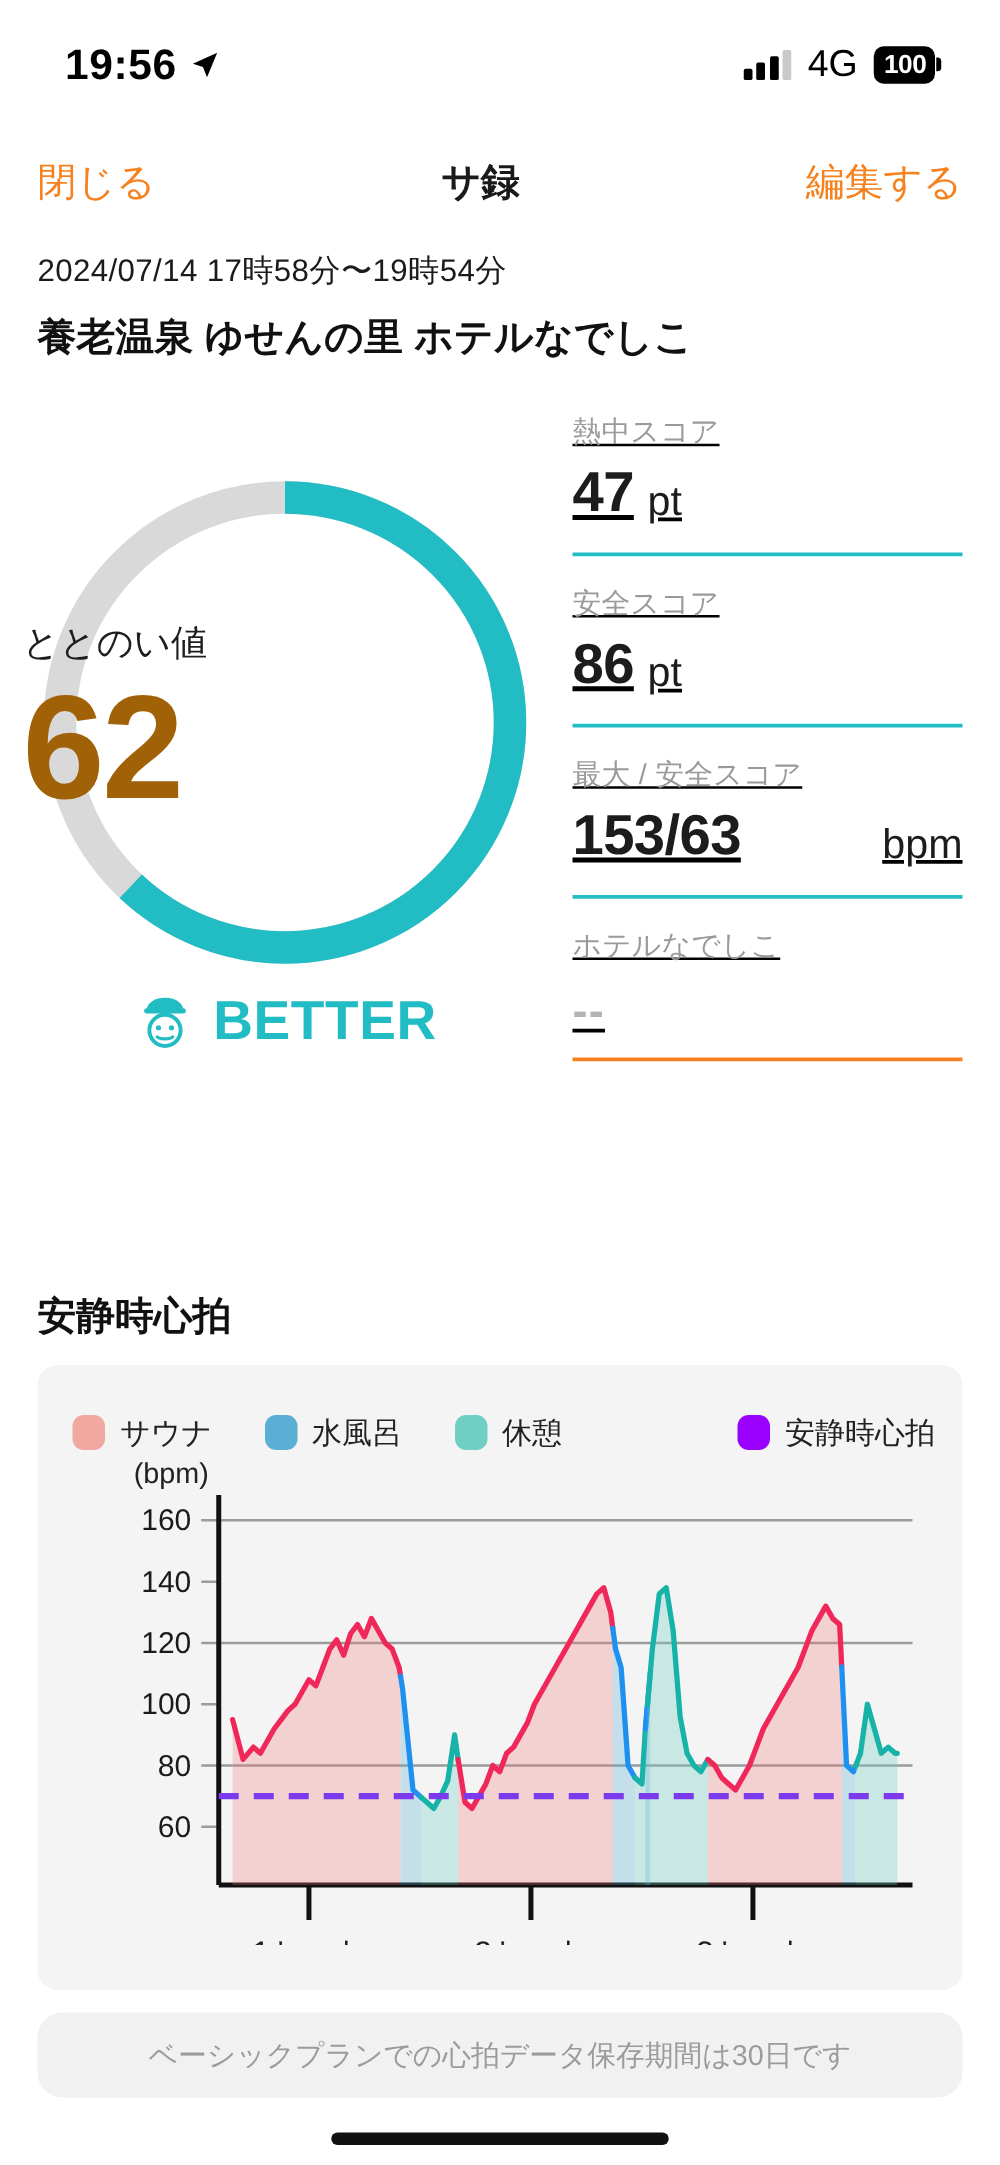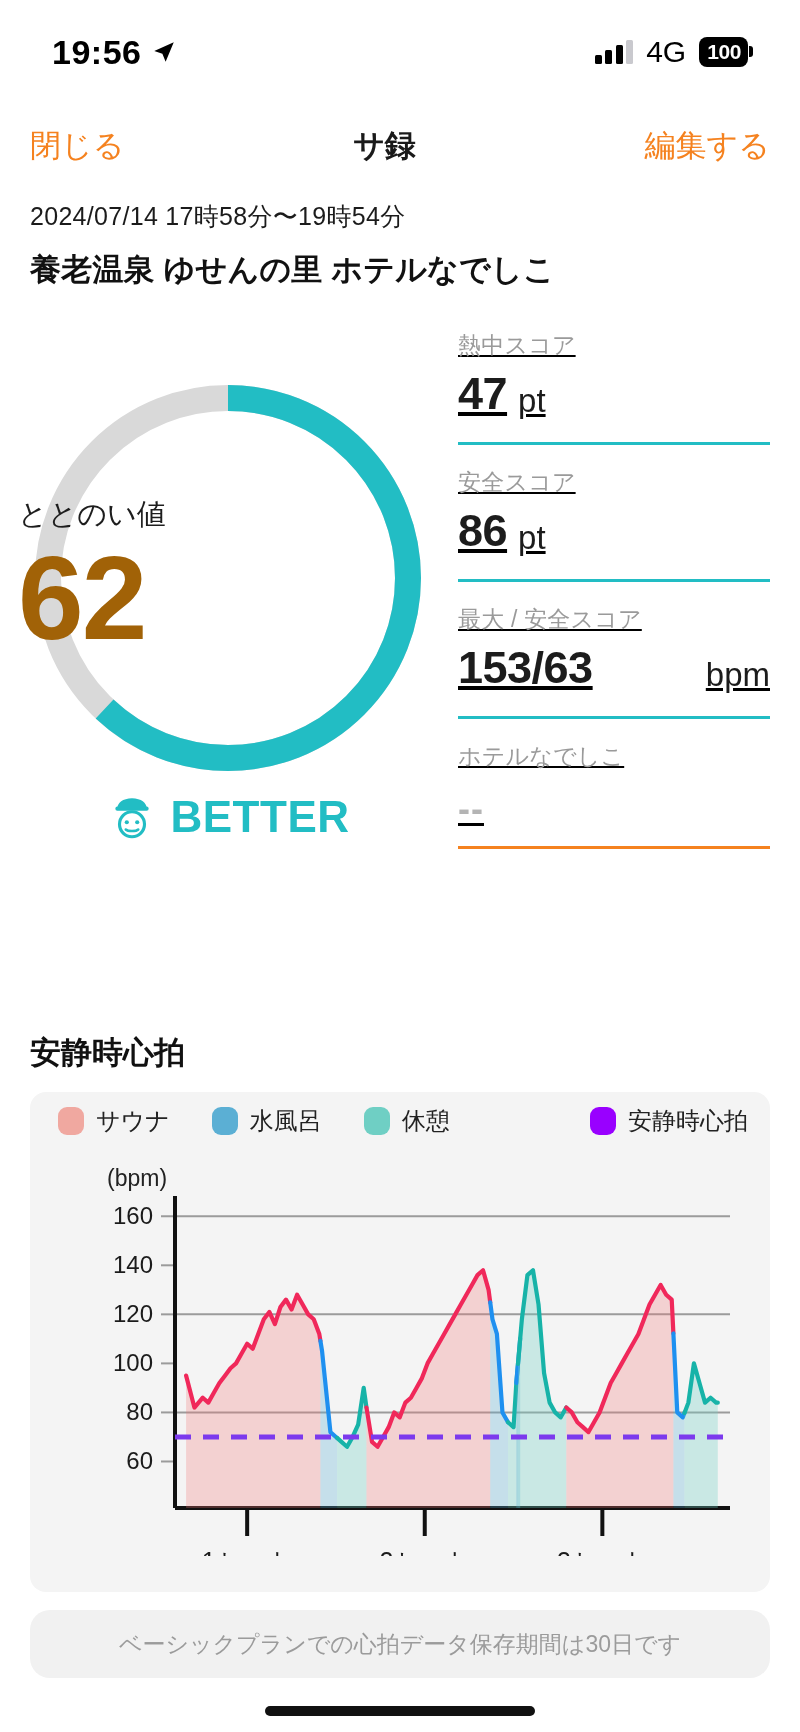--- a/index.html
+++ b/index.html
@@ -86,21 +86,21 @@
   .rule { height: 3px; background: #22BDC4; width: 100%; }
   .rule.orange { background: #F5821F; }
   .dash-val { font-size: 36px; color: #b4b4b4; font-weight: 700; letter-spacing: 1px; padding: 16px 0 16px; }
 
   
   .chart-title { position: absolute; left: 30px; top: 1032px; font-size: 31px; font-weight: 700; color: #111; }
   .chart-card {
     position: absolute; left: 30px; top: 1092px; width: 740px; height: 500px;
     background: #f4f4f4; border-radius: 16px;
   }
-  .legend { position: absolute; left: 28px; top: 13px; width: 690px; display: flex; }
+  .legend { position: absolute; left: 28px; top: 38px; width: 690px; display: flex; }
   .legend-item { display: flex; align-items: center; gap: 12px; margin-right: 42px; }
   .legend-item.push { margin-left: auto; margin-right: 0; }
   .legend-chip { width: 26px; height: 28px; border-radius: 9px; display:block; }
   .legend-text { font-size: 24px; color: #222; }
 
   .plot { position: absolute; left: 0; top: 64px; width: 740px; height: 400px; }
 
   .footnote {
     position: absolute; left: 30px; top: 1610px; width: 740px; height: 68px;
     background: #f1f1f1; border-radius: 20px;

